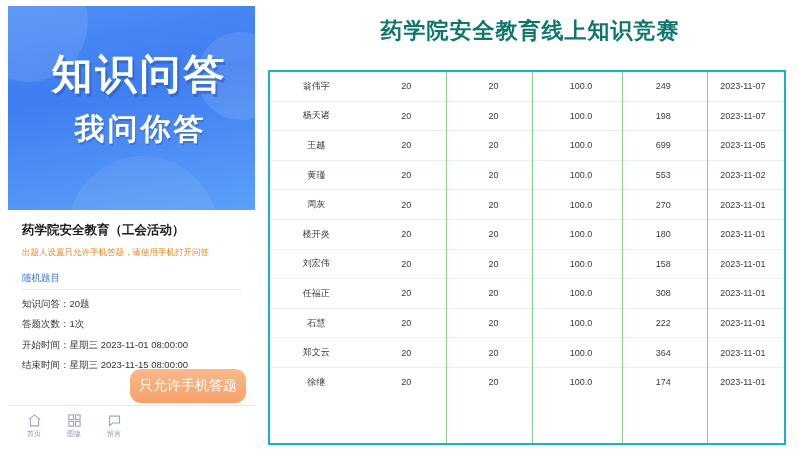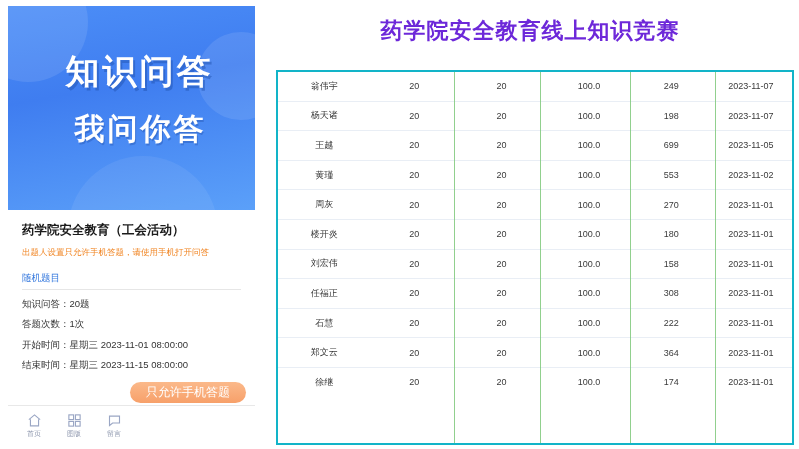--- a/index.html
+++ b/index.html
@@ -43,21 +43,21 @@
   #quiz-banner .c2 { width: 88px; height: 88px; right: -30px; top: 26px; }
   #quiz-banner .c3 { width: 150px; height: 150px; left: 60px; bottom: -96px; background: rgba(255,255,255,0.07); }
 
   #banner-title-main {
     position: absolute;
     left: 16px;
     right: 0;
     top: 48px;
     text-align: center;
     color: #ffffff;
-    font-size: 34px;
+    font-size: 41px;
     font-weight: bold;
     letter-spacing: 3px;
     line-height: 1;
     text-shadow: 2px 3px 0 rgba(32,80,170,0.45);
     font-family: "DejaVu Sans", sans-serif;
   }
   #banner-title-sub {
     position: absolute;
     left: 0;
     right: 0;
@@ -114,25 +114,25 @@
     white-space: nowrap;
   }
   .info-row .lbl { color: #333333; }
   .info-row .val { color: #333333; }
 
   #phone-cta {
     position: absolute;
     left: 122px;
     bottom: 40px;
     width: 116px;
-    height: 21px;
+    height: 34px;
     border-radius: 11px;
     background: linear-gradient(180deg, #fbb98a 0%, #f7a06a 100%);
     color: #ffffff;
-    font-size: 12px;
+    font-size: 14px;
     display: flex;
     align-items: center;
     justify-content: center;
     border: none;
     cursor: pointer;
     font-family: "Liberation Sans", sans-serif;
   }
 
   #tabbar {
     position: absolute;
@@ -170,28 +170,28 @@
 
   
   #page-title {
     position: absolute;
     left: 290px;
     top: 16px;
     width: 480px;
     text-align: center;
     font-size: 22px;
     font-weight: bold;
-    color: #6d28d9;
+    color: #0f766e;
     letter-spacing: 1px;
     font-family: "DejaVu Sans", sans-serif;
   }
 
   #table-wrap {
     position: absolute;
-    left: 276px;
+    left: 268px;
     top: 70px;
     width: 518px;
     height: 375px;
     border: 2px solid #12b4c8;
     box-sizing: border-box;
     background: #ffffff;
     overflow: hidden;
   }
   table.rank {
     border-collapse: collapse;

